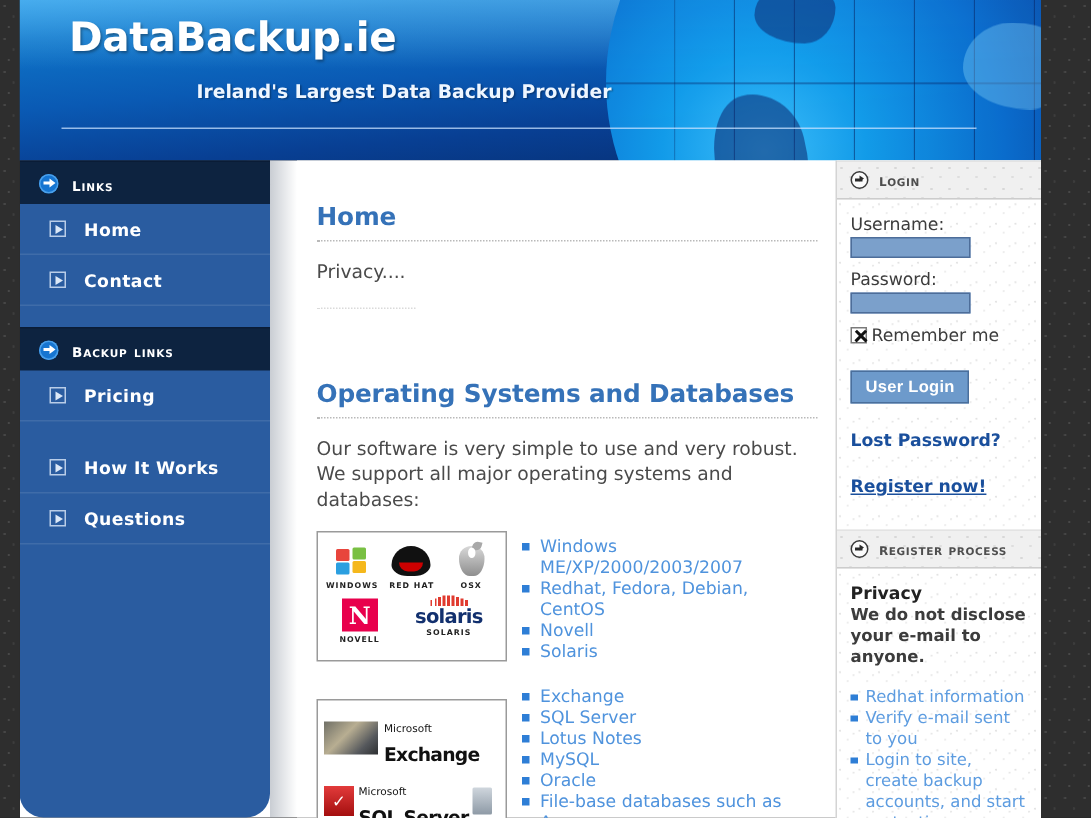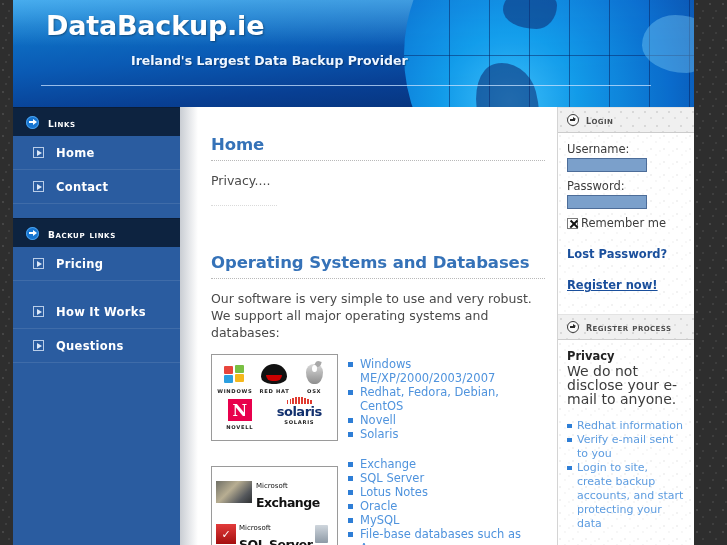--- a/index.html
+++ b/index.html
@@ -100,20 +100,21 @@
     left: 13px; top: 107px;
     width: 681px; height: 438px;
     background: #ffffff;
   }
 
   
   #left-sidebar {
     position: absolute; left: 0; top: 0;
     width: 167px; height: 438px;
     background: #2a5ca0;
+    border-radius: 16px;
   }
   .side-sep {
     position: absolute; left: 0; right: 0; top: 0;
     height: 4px;
     background: linear-gradient(180deg,#0f2f66,#143a7d);
   }
   .sb-head {
     position: relative;
     height: 29px;
     background: linear-gradient(180deg, #0d2votes 0%, #0d2340 0%, #0f2a4e 100%);
@@ -429,21 +430,21 @@
   .rs-link {
     display: block;
     font-size: 11.5px; font-weight: bold;
     color: #1a4f9c;
     margin-top: 17px;
     cursor: pointer;
   }
   .rs-link.underlined { text-decoration: underline; }
 
   .rs-strong { font-size: 11.5px; font-weight: bold; color: #222; margin-bottom: 1px; }
-  .rs-text { font-size: 14px; color: #3c3c3c; line-height: 14px; }
+  .rs-text { font-size: 11px; color: #3c3c3c; line-height: 14px; font-weight: bold; }
   .rs-bullets { margin-top: 13px; }
   .rs-bullets .rs-bullet {
     font-size: 11px; color: #5d9ce0; line-height: 14px;
     padding-left: 10px; position: relative;
   }
   .rs-bullets .rs-bullet::before {
     content:""; position: absolute; left: 0; top: 4.5px;
     width: 4.5px; height: 4.5px; background: #2e7ed6;
   }
   .rs-bullets .rs-bullet b a, .inline-link {
@@ -615,22 +616,22 @@
               <span class="ms-big">SQL Server</span>
             </span>
             <span class="srv-ic" style="margin-left:3px;"></span>
           </div>
 
         </div>
         <div class="bullets">
           <div class="bullet">Exchange</div>
           <div class="bullet">SQL Server</div>
           <div class="bullet">Lotus Notes</div>
+          <div class="bullet">MySQL</div>
           <div class="bullet">Oracle</div>
-          <div class="bullet">MySQL</div>
           <div class="bullet">File-base databases such as Access</div>
         </div>
       </div>
 
     </div>
 
     <div id="right-sidebar">
 
       <div class="rs-head">
         <span class="arrow-dark"></span>
@@ -638,20 +639,21 @@
       </div>
       <div class="rs-body">
         <div class="fld-label">Username:</div>
         <input class="fld-input" type="text" value="" style="">
         <div class="fld-label">Password:</div>
         <input class="fld-input" type="password" value="" style="">
         <div class="remember-row">
           <span class="chk"></span>
           <span class="chk-label">Remember me</span>
         </div>
+        <button class="login-btn">User Login</button>
         <a class="rs-link">Lost Password?</a>
         <a class="rs-link underlined">Register now!</a>
       </div>
 
       <div class="rs-head" style="margin-top:22px;">
         <span class="arrow-dark"></span>
         <span class="rs-head-label">Register Process</span>
       </div>
       <div class="rs-body">
         <div class="rs-strong">Privacy</div>

